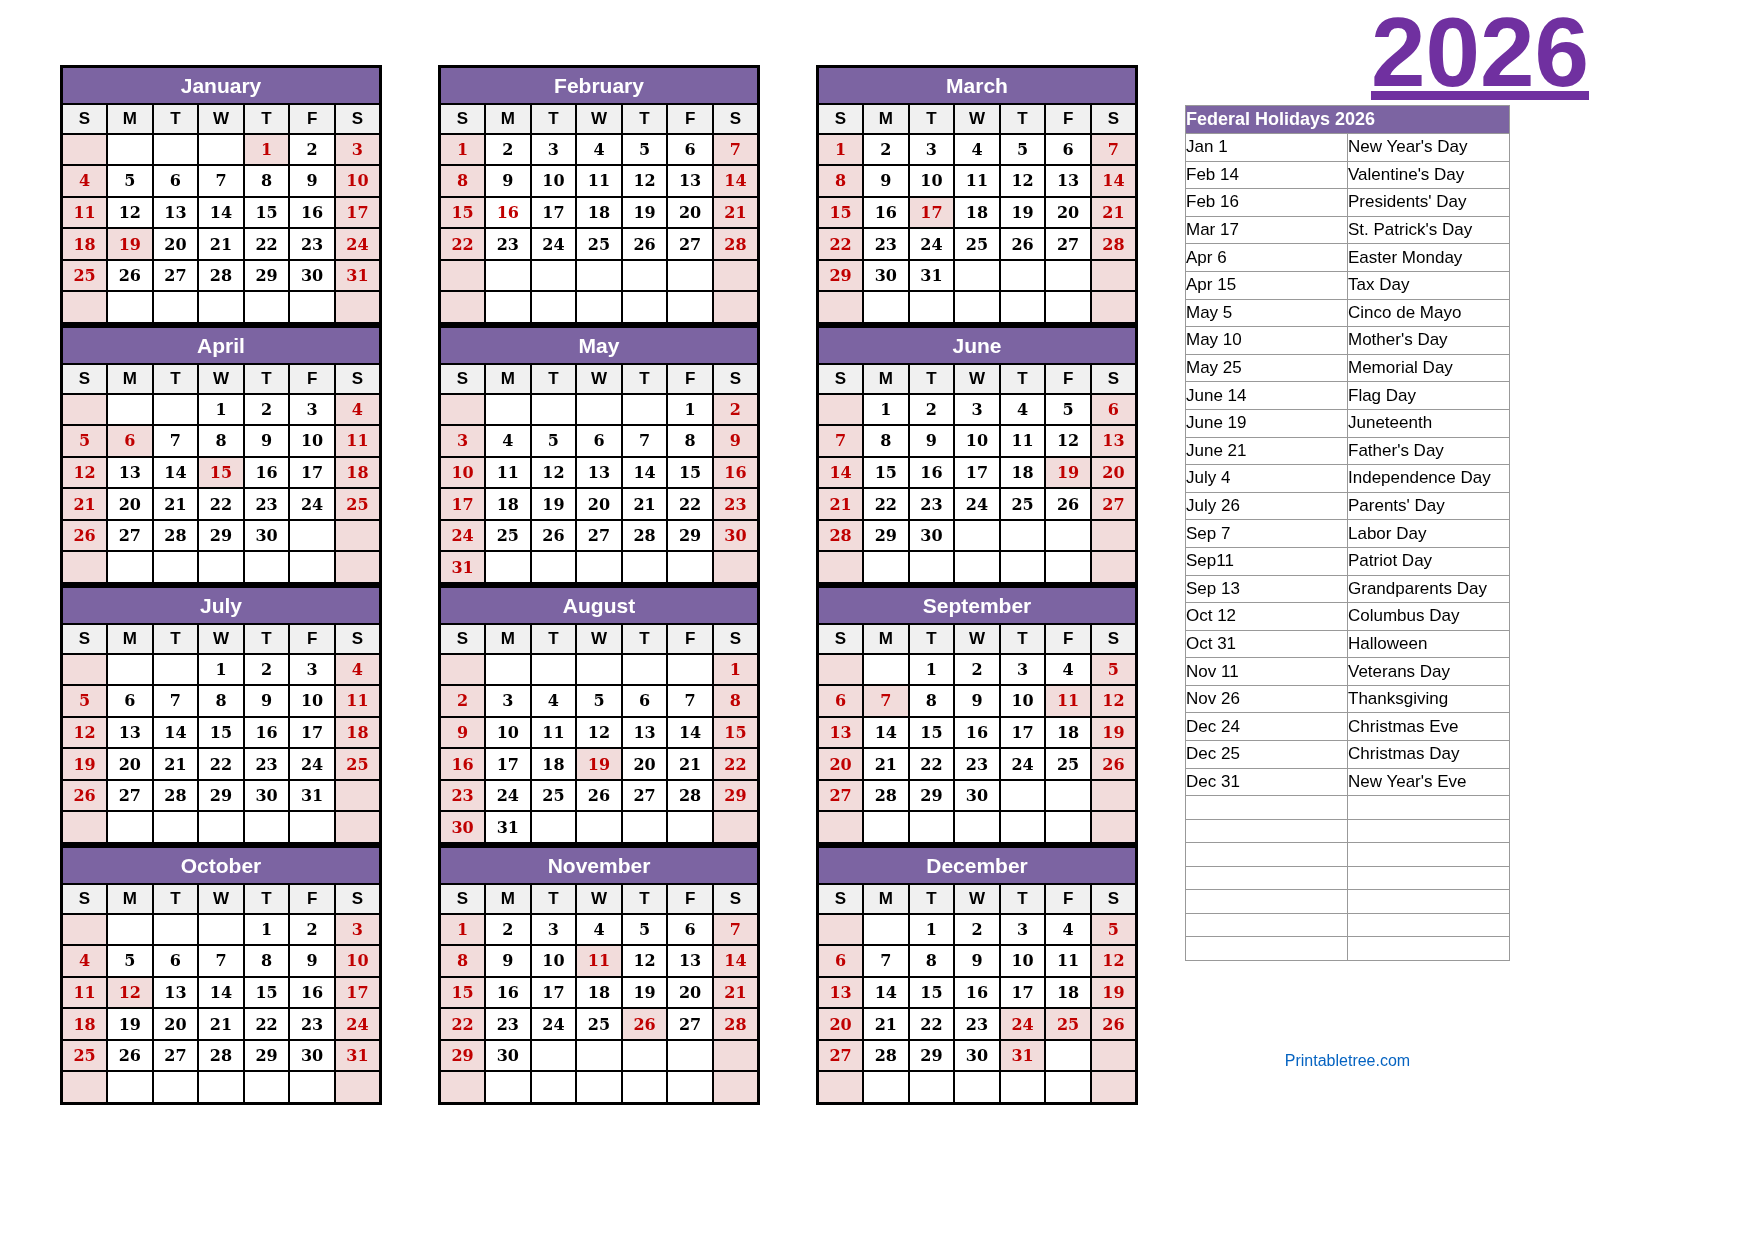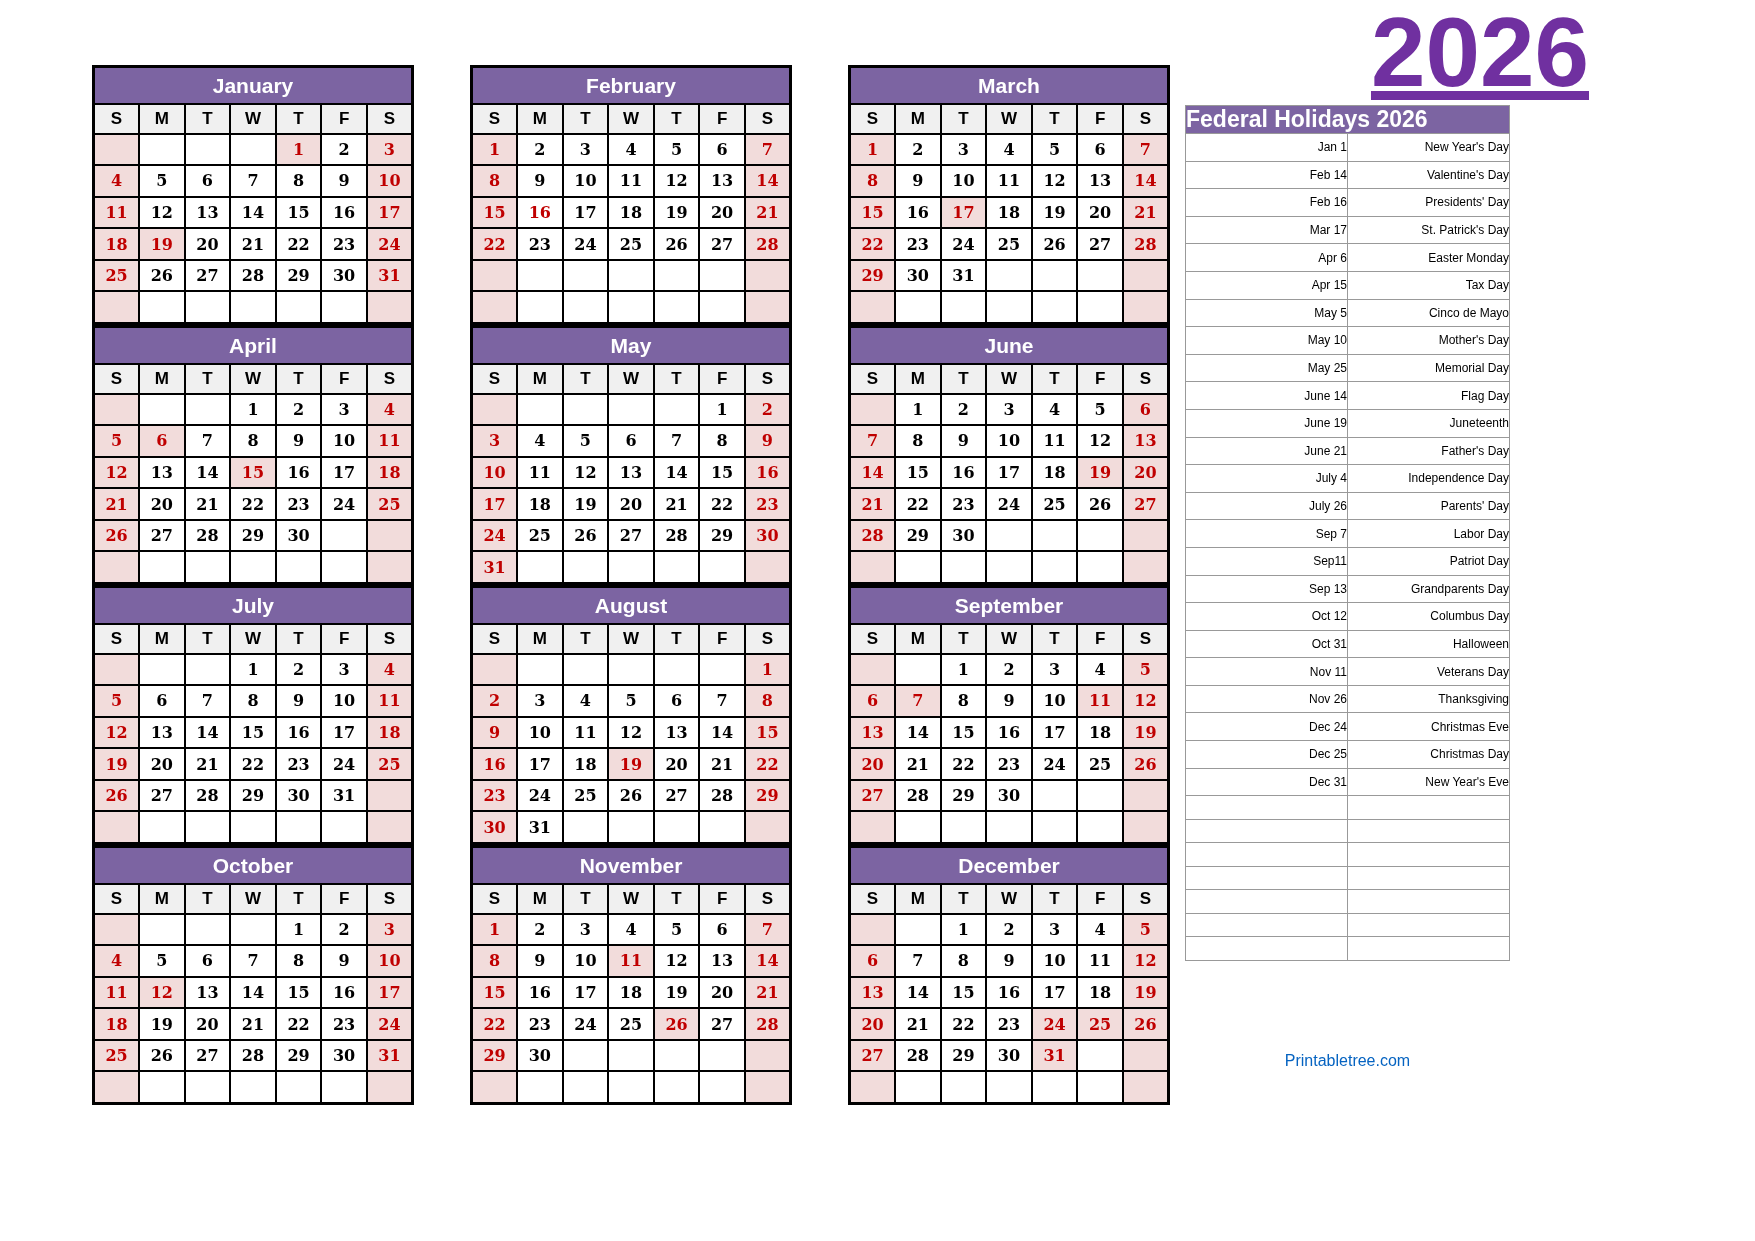--- a/index.html
+++ b/index.html
@@ -21,21 +21,20 @@
   .months-grid {
     position:absolute; left:60px; top:65px;
     display:grid;
     grid-template-columns:repeat(3,322px);
     grid-template-rows:repeat(4,260px);
     column-gap:56px;
   }
   table.month {
     border-collapse:collapse; width:322px; table-layout:fixed;
     border:3px solid #000;
-    margin-left:32px;
   }
   table.month td { border:2px solid #000; text-align:center; padding:0; overflow:hidden; }
   td.mtitle {
     background:#7C64A2; color:#fff; font-weight:bold; font-size:21px;
     height:30px; font-family:"Liberation Sans", sans-serif;
   }
   td.dow {
     background:#F0F0F0; color:#000; font-weight:bold; font-size:17px;
     height:23px; font-family:"Liberation Sans", sans-serif;
   }
@@ -47,24 +46,24 @@
   td.day.hol { background:#F2DCDB; color:#C00000; }
   td.day.red { color:#C00000; }
 
   
   table.holidays {
     position:absolute; left:1185px; top:105px; width:325px;
     border-collapse:collapse; table-layout:fixed;
   }
   table.holidays td { border:1px solid #999; padding:0; }
   td.hhead {
-    background:#7C64A2; color:#fff; font-weight:bold; font-size:23px;
+    background:#7C64A2; color:#fff; font-weight:bold; font-size:18px;
     height:27px; padding-left:8px; border:1px solid #7C64A2;
   }
-  .hrow td { height:26.6px; font-size:12px; color:#000;text-align:right; }
+  .hrow td { height:26.6px; font-size:17px; color:#000; }
   td.hdate { width:122px; padding-left:12px; }
   td.hname { padding-left:10px; }
   .hempty td { height:22.5px; }
 
   
   .footer {
     position:absolute; left:1185px; top:1052px; width:325px; text-align:center;
   }
   .footer a { color:#0563C1; font-size:16px; cursor:pointer; }
 </style>

